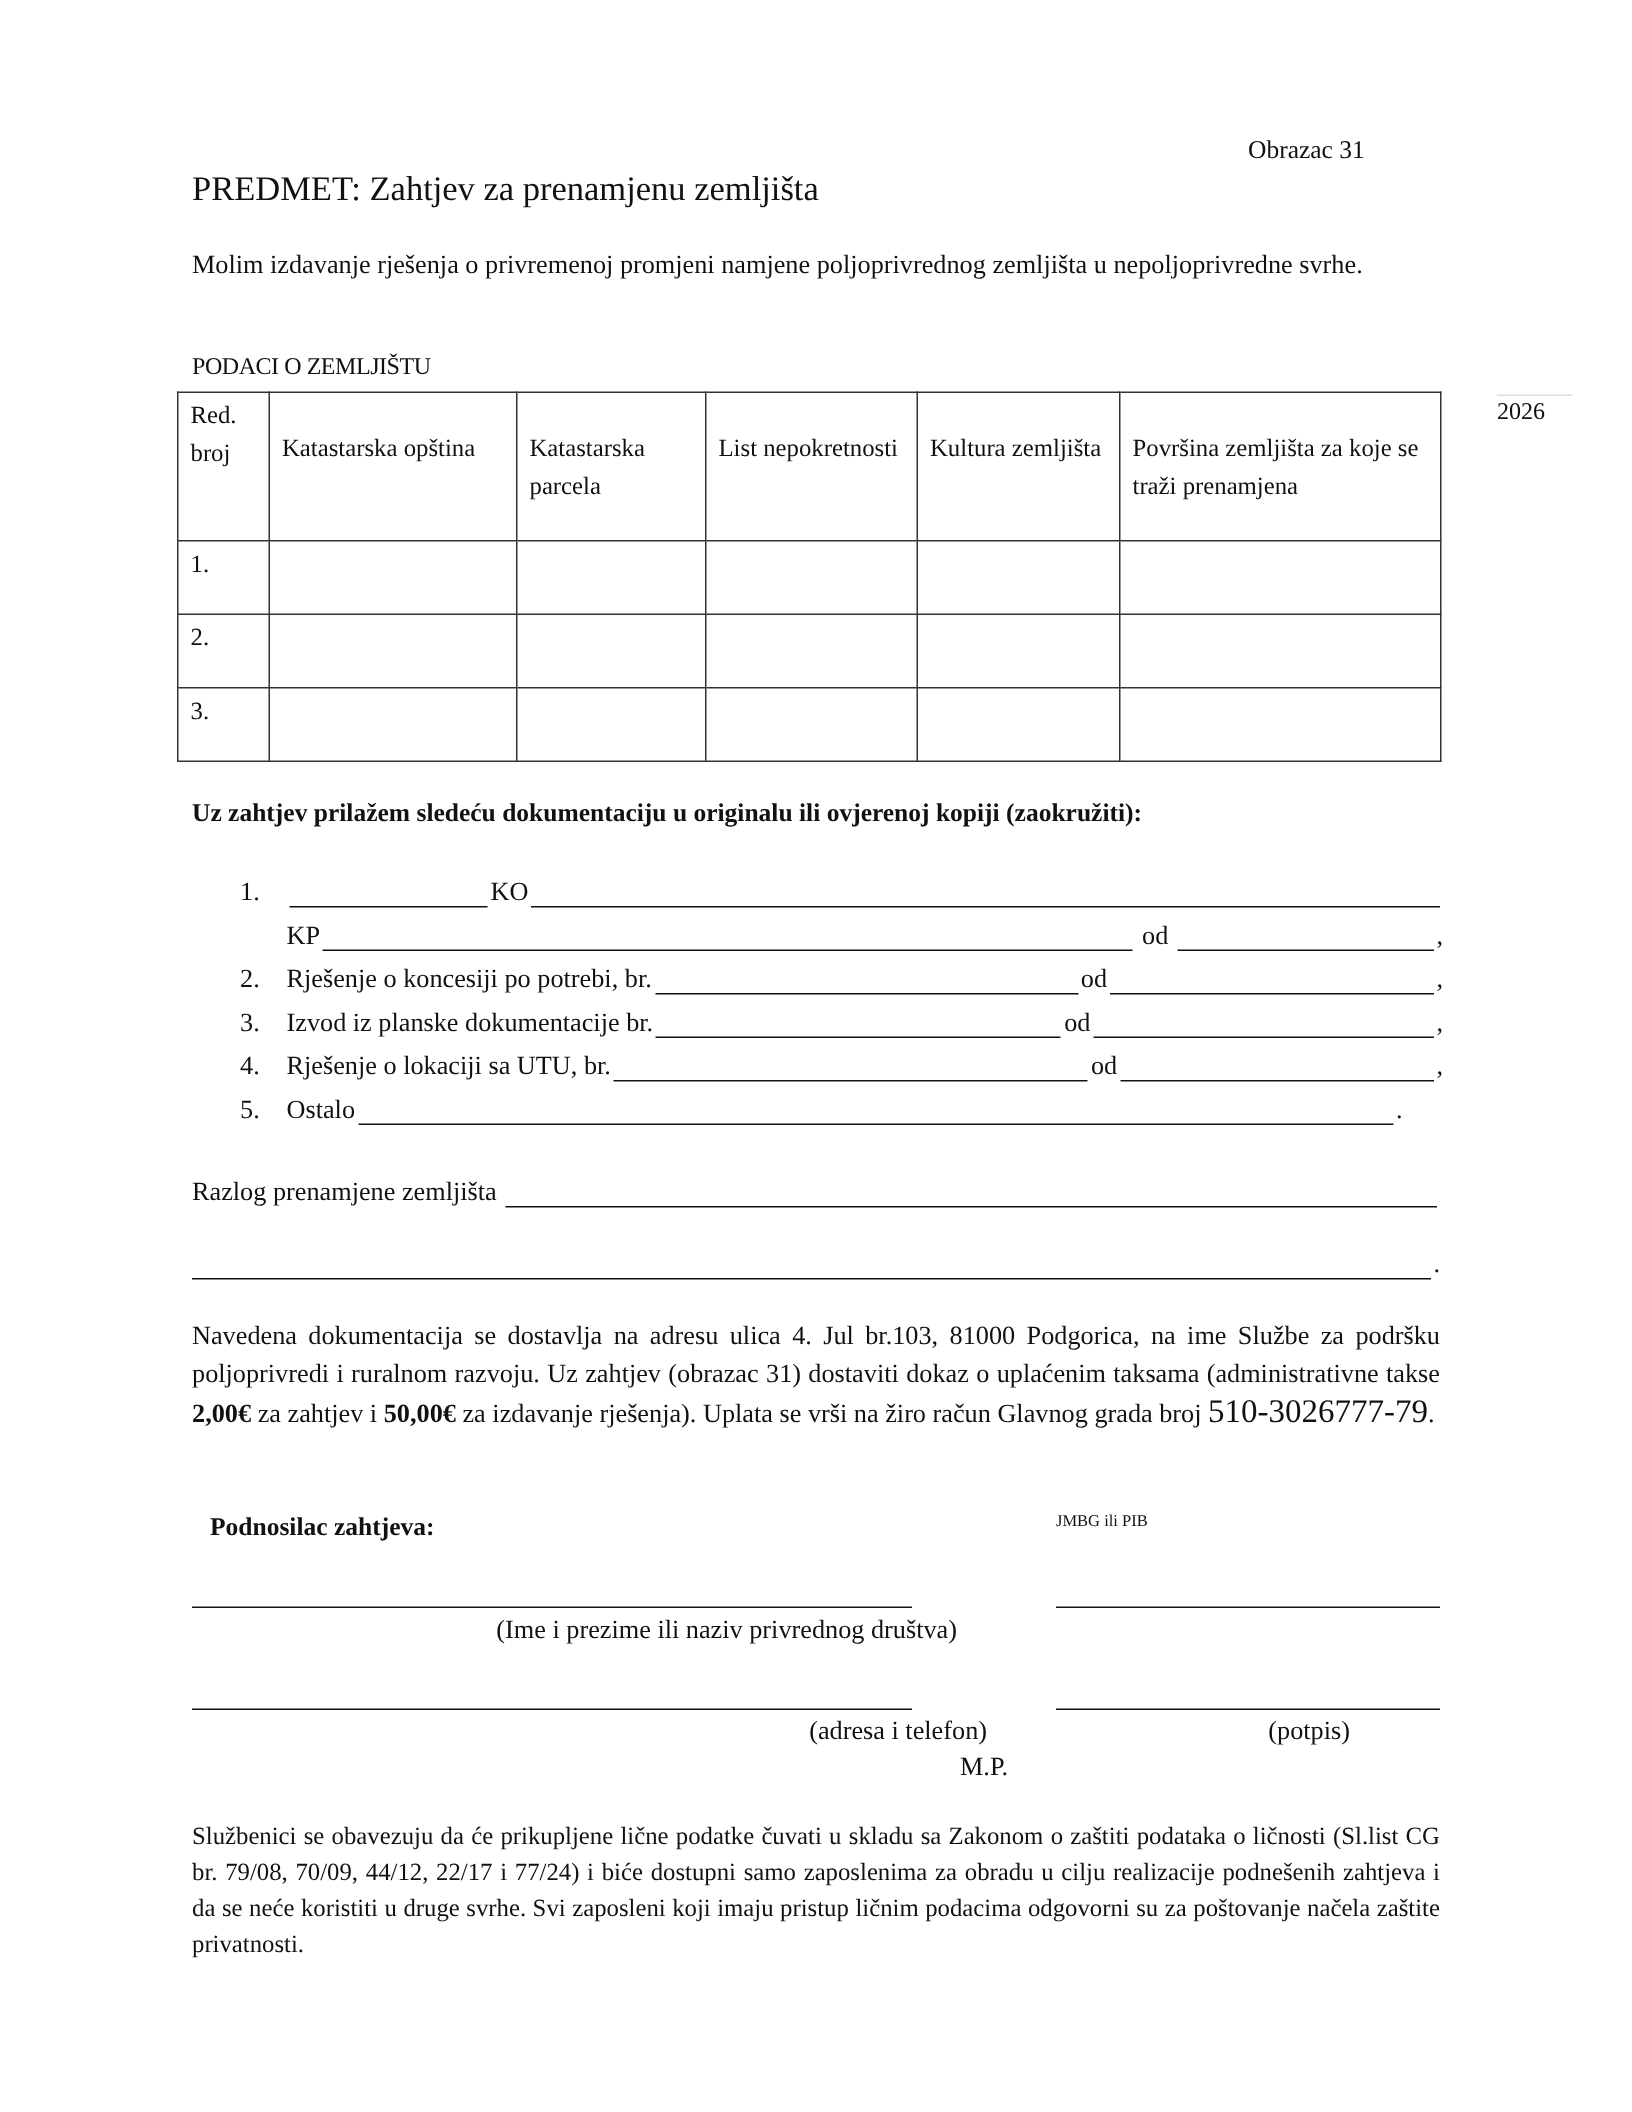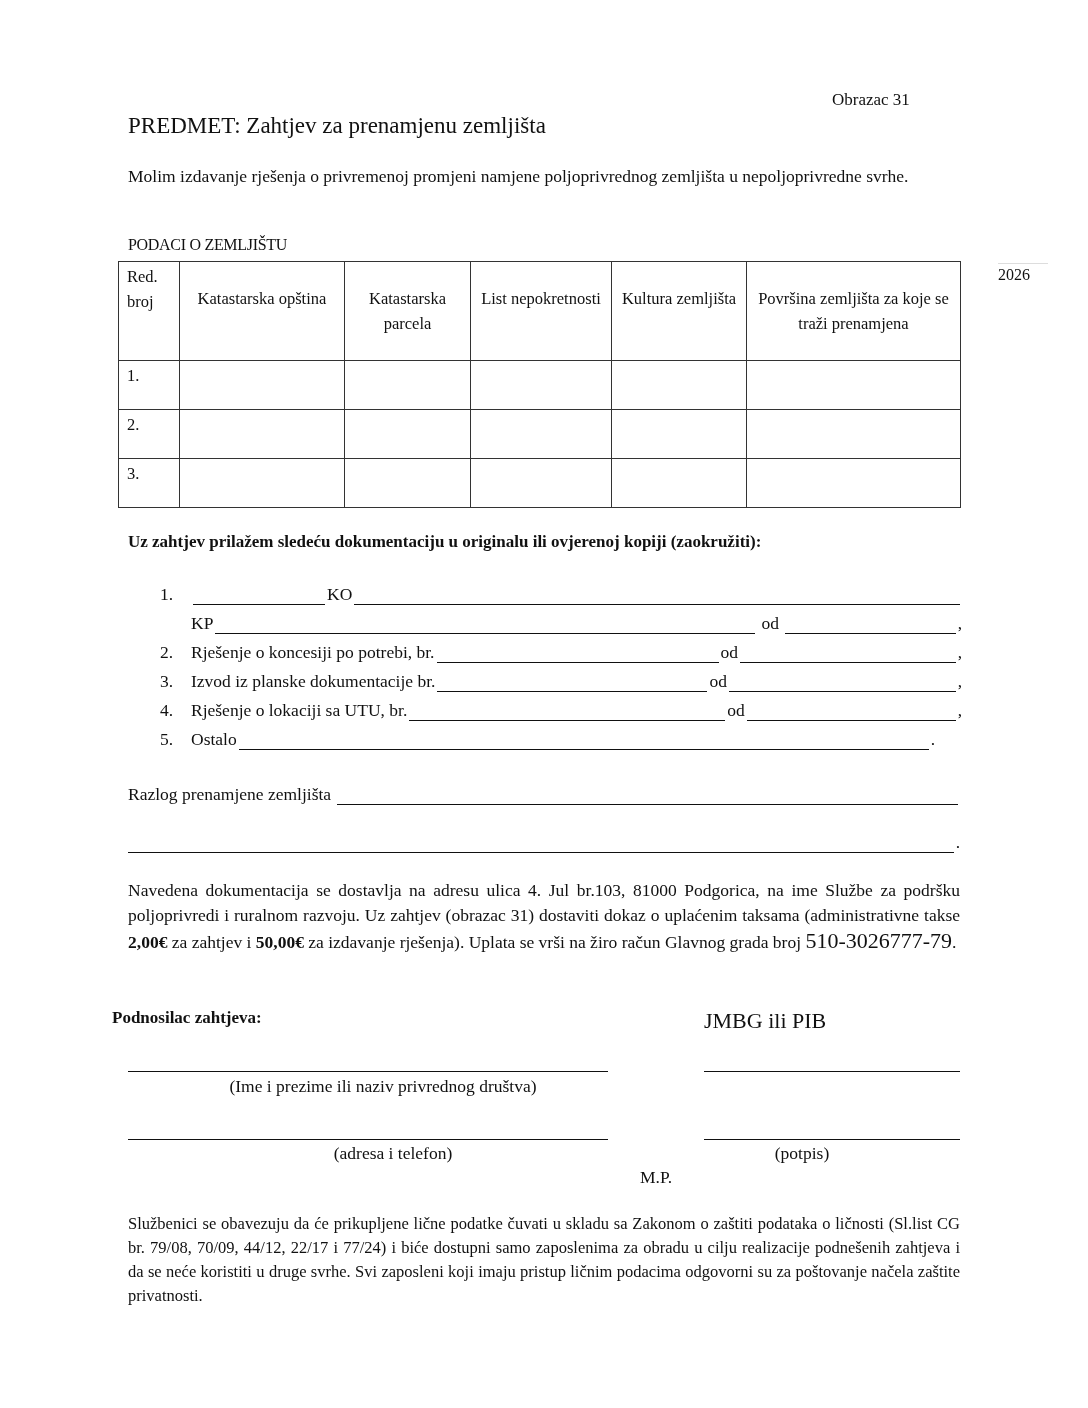--- a/index.html
+++ b/index.html
@@ -16,31 +16,31 @@
   .side-year { left: 998px; top: 266px; font-family: Liberation Serif, serif; font-size: 16px; }
   .side-rule { left: 998px; top: 263px; width: 50px; border-top: 1px solid #ddd; }
 
   table.land { position: absolute; left: 118px; top: 261px; border-collapse: collapse; font-size: 16.5px; }
   table.land td, table.land th {
     border: 1.5px solid #333; vertical-align: top; text-align: left;
     font-weight: normal; padding: 2px 8px; line-height: 25px;
   }
   table.land th { height: 94px; }
   table.land th.first { padding-top: 2px; margin-left: 32px; }
-  table.land th .pad { display: block; padding-top: 22px; text-align: center; }
+  table.land th .pad { display: block; padding-top: 22px; }
   table.land td { height: 44px; }
 
   .docs-head { left: 128px; top: 532px; font-size: 17px; font-weight: bold; }
   .doc-line { left: 160px; width: 802px; font-size: 17.5px; height: 29px; display: flex; align-items: flex-end; white-space: nowrap; }
   .doc-line .num { width: 31px; }
   .blank { display: inline-block; border-bottom: 1.3px solid #111; height: 20px; margin: 0 2px; }
   .line { border-top: 1.3px solid #111; }
 
   .label-bold { font-weight: bold; font-size: 17px; }
-  .caption { font-size: 17.5px; text-align: center; }
+  .caption { font-size: 17.5px; text-align: right; }
   .bold { font-weight: bold; }
   .big { font-size: 22px; font-weight: normal; }
   .privacy { top: 1212px; font-size: 16.5px; line-height: 24px; }
 </style>
 </head>
 <body>
 
 <div class="abs form-no">Obrazac 31</div>
 <div class="abs title">PREDMET: Zahtjev za prenamjenu zemljišta</div>
 <div class="abs side-rule"></div>
@@ -148,22 +148,22 @@
   <span>Razlog prenamjene zemljišta</span>
   <span class="blank" style="flex:1; margin-left:6px"></span>
 </div>
 <div class="abs doc-line" style="left:128px; width:832px; top:824px">
   <span class="blank" style="flex:1; margin-left:0"></span>
   <span>.</span>
 </div>
 
 <div class="abs para" style="top:878px"><span>Navedena dokumentacija se dostavlja na adresu ulica 4. Jul br.103, 81000 Podgorica, na ime Službe za podršku poljoprivredi i ruralnom razvoju. Uz zahtjev (obrazac 31) dostaviti dokaz o uplaćenim taksama (administrativne takse </span><span class="bold">2,00€</span><span> za zahtjev i </span><span class="bold">50,00€</span><span> za izdavanje rješenja). Uplata se vrši na žiro račun Glavnog grada broj </span><span class="big">510-3026777-79</span><span>.</span></div>
 
-<div class="abs label-bold" style="left:112px; top:1008px">Podnosilac zahtjeva:</div>
-<div class="abs" style="left:704px; top:1008px; font-size:22px">JMBG ili PIB</div>
+<div class="abs label-bold" style="left:140px; top:1008px">Podnosilac zahtjeva:</div>
+<div class="abs" style="left:704px; top:1008px; font-size:11px">JMBG ili PIB</div>
 
 <div class="abs line" style="left:128px; top:1071px; width:480px"></div>
 <div class="abs line" style="left:704px; top:1071px; width:256px"></div>
 <div class="abs caption" style="left:128px; top:1076px; width:510px">(Ime i prezime ili naziv privrednog društva)</div>
 
 <div class="abs line" style="left:128px; top:1139px; width:480px"></div>
 <div class="abs line" style="left:704px; top:1139px; width:256px"></div>
 <div class="abs caption" style="left:128px; top:1143px; width:530px">(adresa i telefon)</div>
 <div class="abs caption" style="left:704px; top:1143px; width:196px">(potpis)</div>
 <div class="abs" style="left:640px; top:1167px; font-size:17.5px">M.P.</div>

